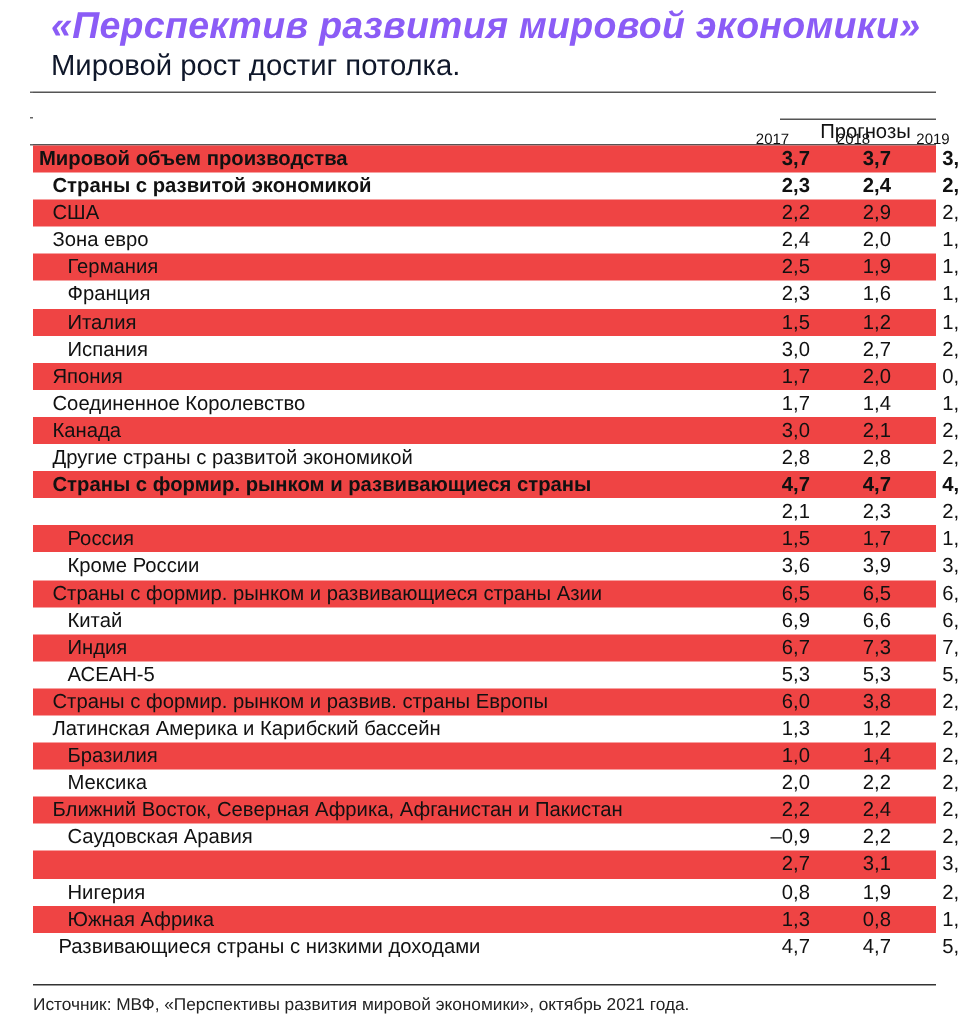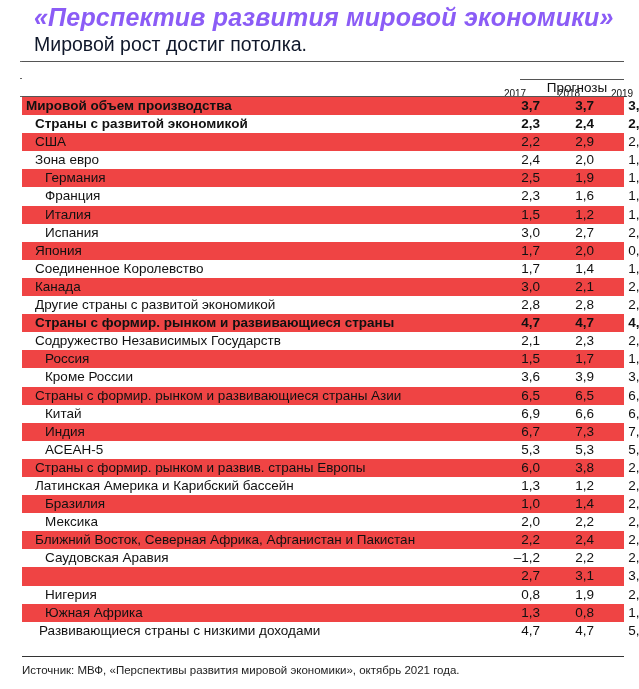--- a/index.html
+++ b/index.html
@@ -121,21 +121,20 @@
       <span class="v v1">2,8</span>
       <span class="v v2">2,5</span>
     </div>
     <div class="row l1 alt bold">
       <span class="label">Страны с формир. рынком и развивающиеся страны</span>
       <span class="v v0">4,7</span>
       <span class="v v1">4,7</span>
       <span class="v v2">4,7</span>
     </div>
     <div class="row l1">
-      <span class="label">Содружество Независимых Государств</span>
       <span class="v v0">2,1</span>
       <span class="v v1">2,3</span>
       <span class="v v2">2,4</span>
     </div>
     <div class="row l2 alt">
       <span class="label">Россия</span>
       <span class="v v0">1,5</span>
       <span class="v v1">1,7</span>
       <span class="v v2">1,8</span>
     </div>
@@ -194,21 +193,21 @@
       <span class="v v2">2,5</span>
     </div>
     <div class="row l1 alt">
       <span class="label">Ближний Восток, Северная Африка, Афганистан и Пакистан</span>
       <span class="v v0">2,2</span>
       <span class="v v1">2,4</span>
       <span class="v v2">2,7</span>
     </div>
     <div class="row l2">
       <span class="label">Саудовская Аравия</span>
-      <span class="v v0">–1,2</span>
+      <span class="v v0">–0,9</span>
       <span class="v v1">2,2</span>
       <span class="v v2">2,4</span>
     </div>
     <div class="row l1 alt">
       <span class="v v0">2,7</span>
       <span class="v v1">3,1</span>
       <span class="v v2">3,8</span>
     </div>
     <div class="row l2">
       <span class="label">Нигерия</span>

